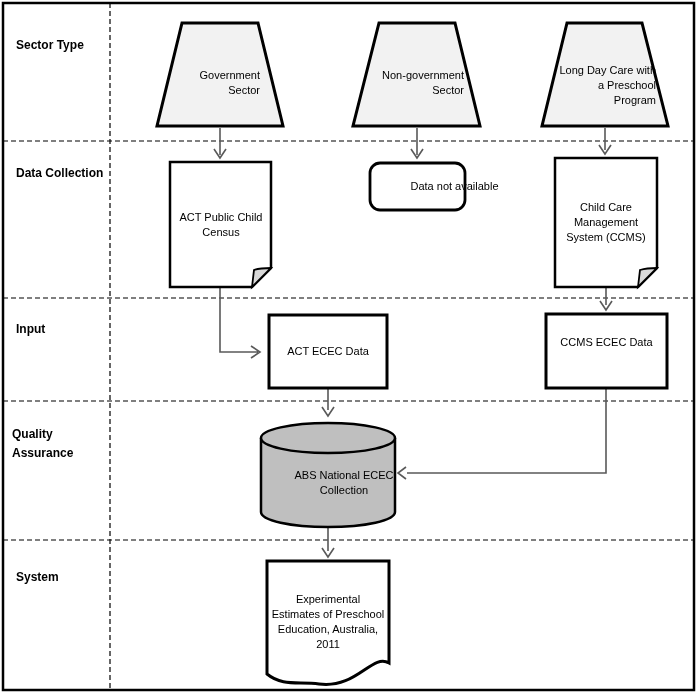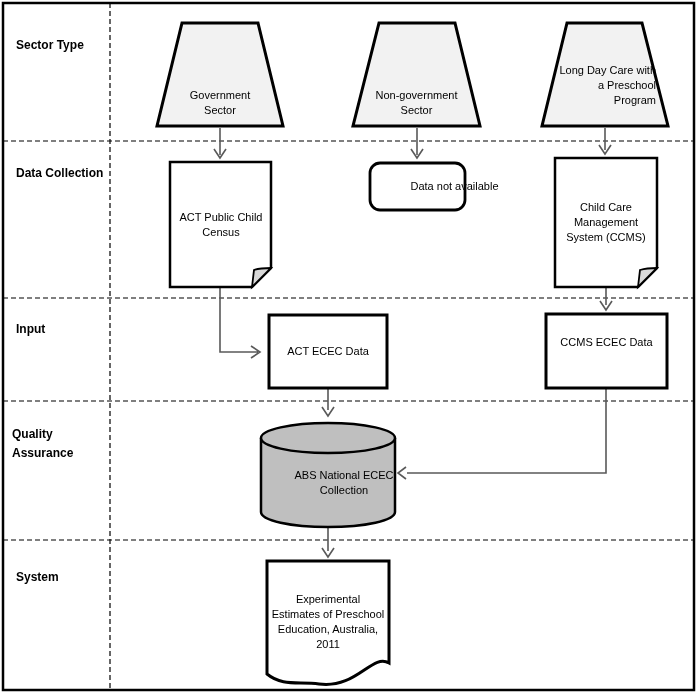--- a/index.html
+++ b/index.html
@@ -32,21 +32,21 @@
     position: absolute;
     display: flex;
     align-items: center;
     justify-content: center;
     text-align: center;
     font-size: 11px;
     line-height: 15px;
     color: #000000;
   }
   
-  .t-trap2 { padding-top: 28px; }
+  .t-trap2 { padding-top: 8px; text-align: right; }
   .t-trap3 { padding-top: 11px; }
   .t-doc-census { padding-bottom: 24px; }
   .t-doc-ccms { padding-bottom: 8px; }
   .t-dna { padding-bottom: 6px; padding-left: 37px; }
   .t-outdoc { padding-bottom: 26px; }
 </style>
 </head>
 <body>
 
 <div class="stage">

